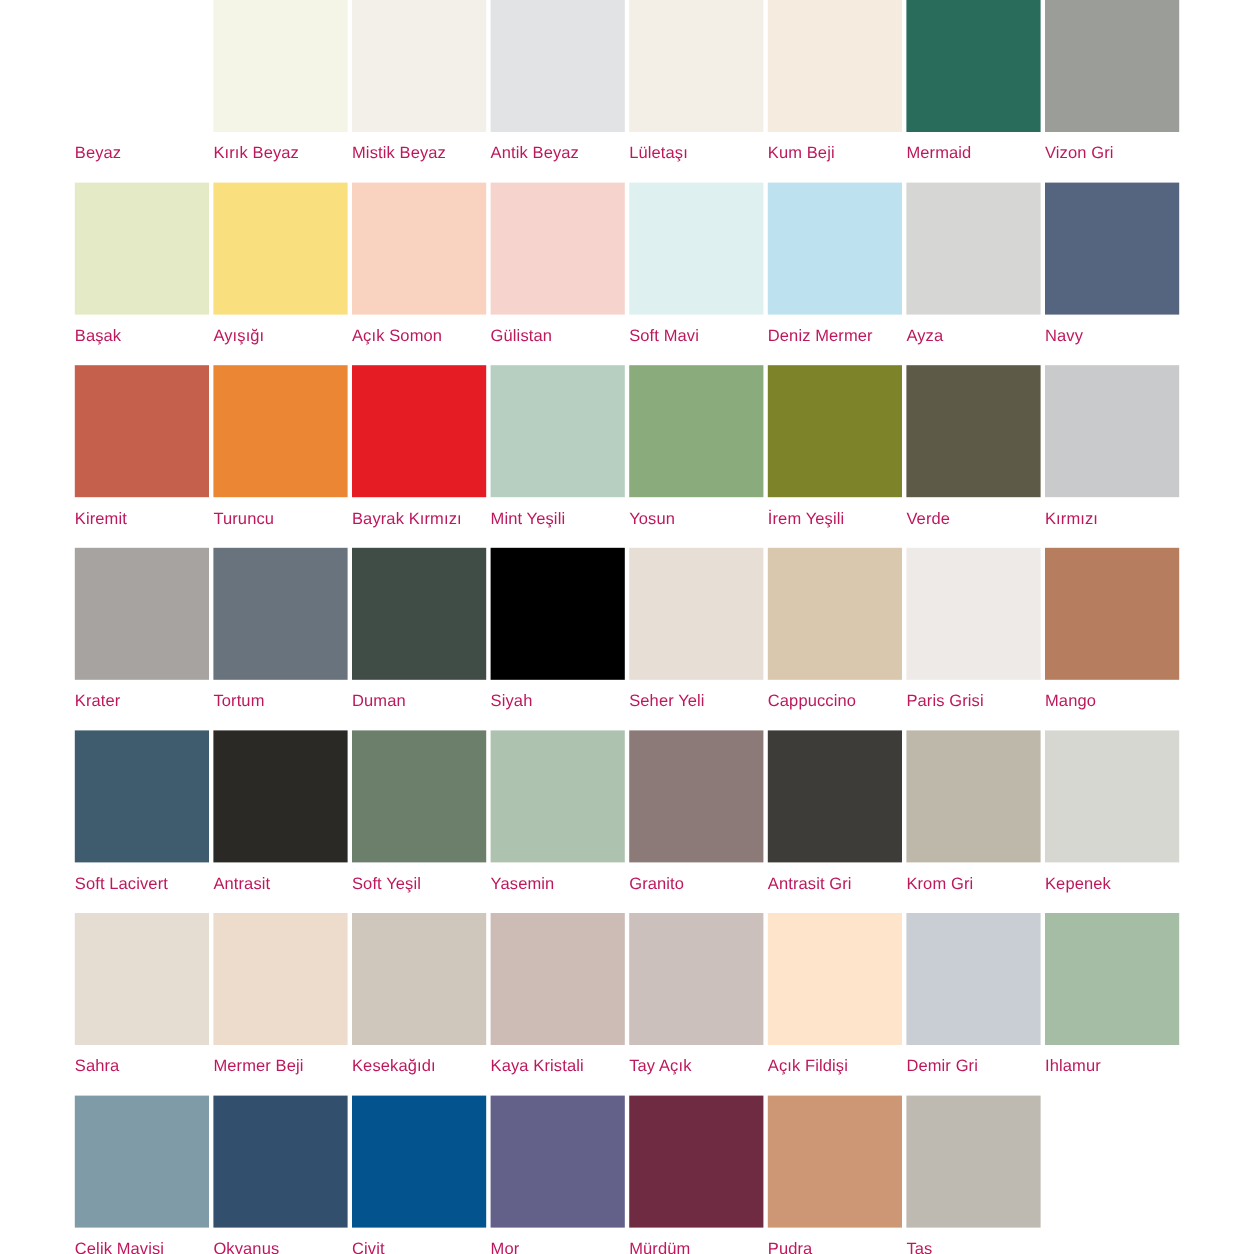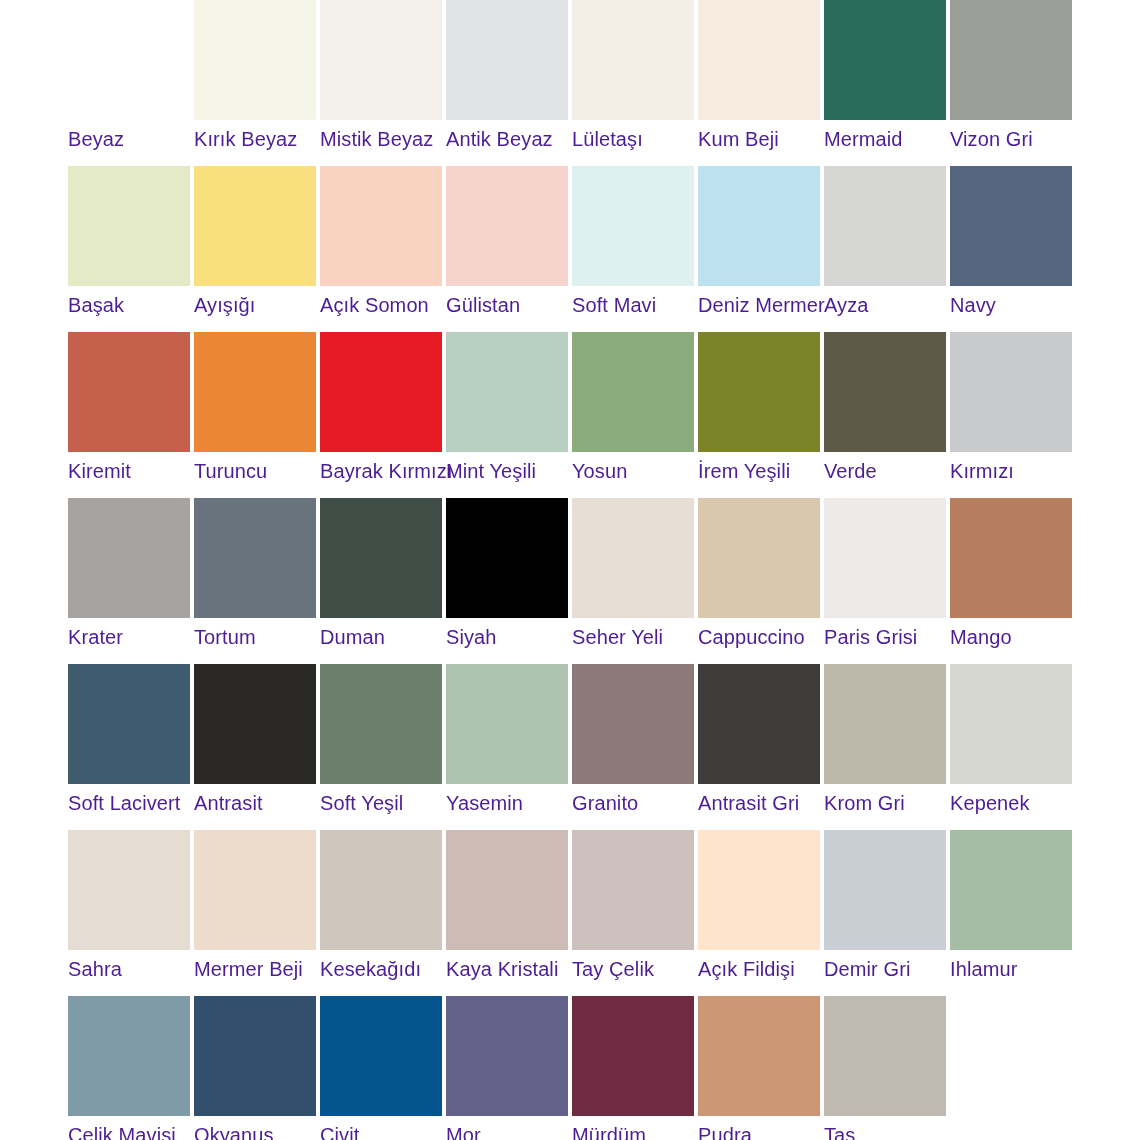--- a/index.html
+++ b/index.html
@@ -51,24 +51,24 @@
 
   .swatch-chip.is-white {
     background: #ffffff;
   }
 
   .swatch-label {
     position: absolute;
     left: 0px;
     top: 131px;
     width: 126px;
-    font-size: 20px;
+    font-size: 15px;
     line-height: 17px;
     letter-spacing: 0.1px;
-    color: #4c1d95;
+    color: #be185d;
     font-weight: 400;
     white-space: nowrap;
     font-family: "Liberation Sans", "DejaVu Sans", sans-serif;
   }
 </style>
 </head>
 <body>
 
 <div id="palette-sheet">
   <div class="palette-grid">
@@ -243,21 +243,21 @@
       <div class="swatch-cell">
         <div class="swatch-chip" style="background: rgb(207, 199, 188);"></div>
         <div class="swatch-label">Kesekağıdı</div>
       </div>
       <div class="swatch-cell">
         <div class="swatch-chip" style="background: rgb(205, 188, 182);"></div>
         <div class="swatch-label">Kaya Kristali</div>
       </div>
       <div class="swatch-cell">
         <div class="swatch-chip" style="background: rgb(203, 192, 187);"></div>
-        <div class="swatch-label">Tay Çelik</div>
+        <div class="swatch-label">Tay Açık</div>
       </div>
       <div class="swatch-cell">
         <div class="swatch-chip" style="background: rgb(253, 228, 202);"></div>
         <div class="swatch-label">Açık Fildişi</div>
       </div>
       <div class="swatch-cell">
         <div class="swatch-chip" style="background: rgb(201, 206, 213);"></div>
         <div class="swatch-label">Demir Gri</div>
       </div>
       <div class="swatch-cell">

